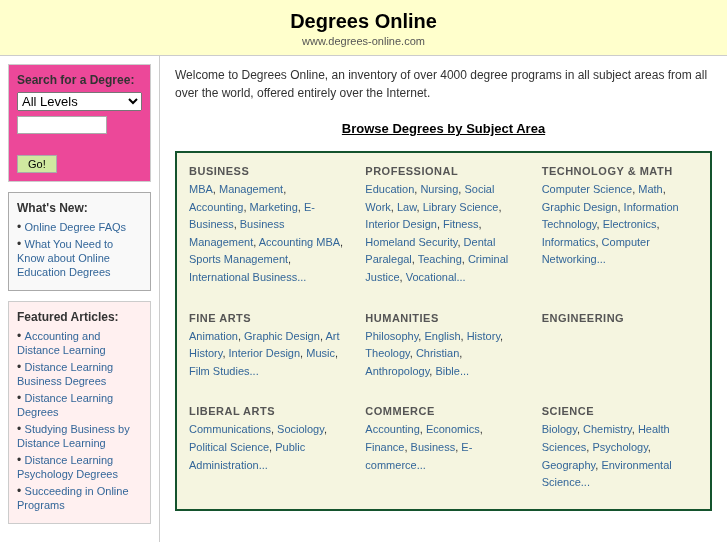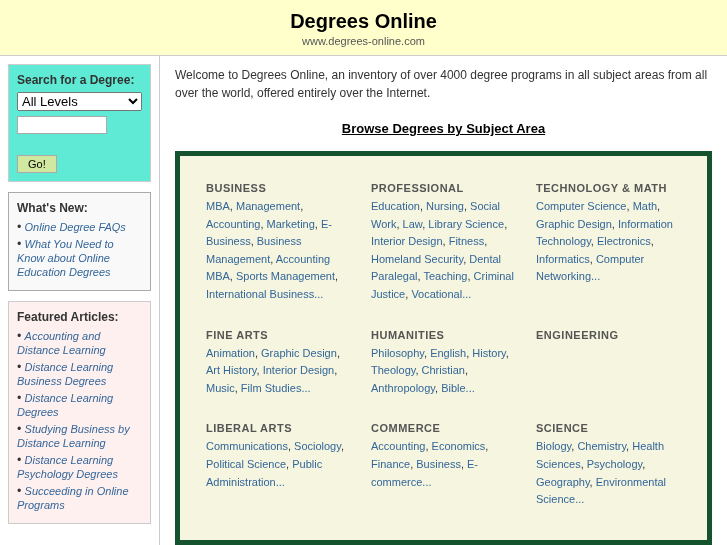--- a/index.html
+++ b/index.html
@@ -7,41 +7,41 @@
 
     #header { background: #ffffcc; border-bottom: 1px solid #ccc; text-align: center; padding: 10px 0 8px; }
     #header h1 { font-size: 20px; font-weight: bold; color: #000; }
     #header .url { font-size: 11px; color: #555; margin-top: 2px; }
 
     #layout { display: flex; }
 
     #sidebar { width: 160px; min-width: 160px; padding: 8px; border-right: 1px solid #ccc; }
 
     .sidebar-box { border: 1px solid #aaa; padding: 8px; margin-bottom: 10px; background: #f9f9f9; }
-    .sidebar-box.yellow { background: #5eead4; border: 1px solid #ccc; }
+    .sidebar-box.yellow { background: #ec4899; border: 1px solid #ccc; }
     .sidebar-box.pink { background: #fff0f0; border: 1px solid #ccc; }
 
     .sidebar-box label { font-weight: bold; font-size: 12px; display: block; margin-bottom: 5px; }
     .sidebar-box select { width: 100%; font-size: 13px; margin-bottom: 5px; }
     .sidebar-box input[type="text"] { width: 90px; height: 18px; border: 1px solid #aaa; font-size: 11px; margin-bottom: 5px; display: block; }
     .sidebar-box .go-btn { background: #d0e8a0; border: 1px solid #aaa; padding: 2px 10px; font-size: 11px; cursor: pointer; margin-top: 16px; }
 
     .sidebar-box h3 { font-size: 12px; font-weight: bold; margin-bottom: 5px; }
-    .sidebar-box ul { list-style: none; padding: 0; font-style: italic; }
+    .sidebar-box ul { list-style: none; padding: 0; }
     .sidebar-box ul li { margin-bottom: 3px; }
     .sidebar-box ul li a { color: #336699; text-decoration: none; font-size: 11px; }
     .sidebar-box ul li::before { content: "• "; }
 
     #main { flex: 1; padding: 10px 15px; }
 
     #main .welcome { font-size: 12px; color: #333; margin-bottom: 19px; line-height: 1.5; }
 
     .browse-title { text-align: center; font-size: 13px; font-weight: bold; text-decoration: underline; margin-bottom: 15px; color: #000; }
 
-    .degrees-grid { display: grid; grid-template-columns: 1fr 1fr 1fr; gap: 0; background: #f5f5e0; padding: 16px; border: 5px solid #14532d; }
+    .degrees-grid { display: grid; grid-template-columns: 1fr 1fr 1fr; gap: 0; background: #f5f5e0; padding: 2px; border: 2px solid #14532d; }
 
     .degree-cell { padding: 10px 10px 15px; vertical-align: top; }
 
     .degree-cell h4 { font-size: 11px; font-weight: bold; color: #555; margin-bottom: 4px; letter-spacing: 0.5px; }
     .degree-cell p { font-size: 11px; line-height: 1.6; }
     .degree-cell p a { color: #336699; text-decoration: none; }
   </style>
 </head>
 <body>
 

